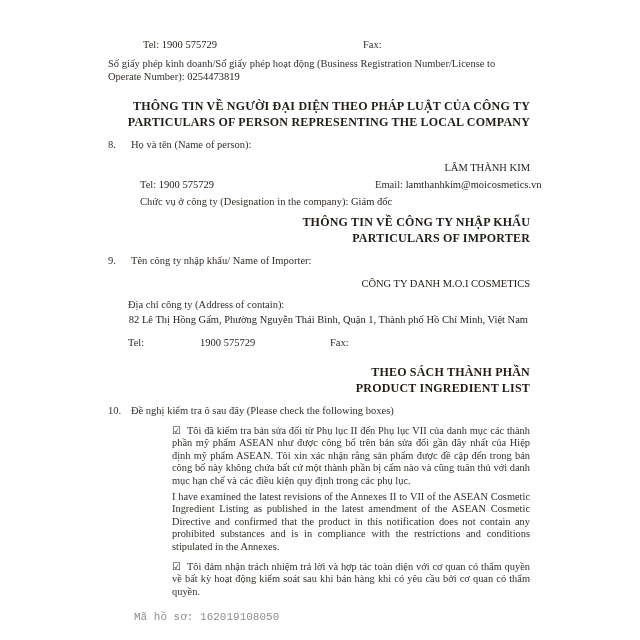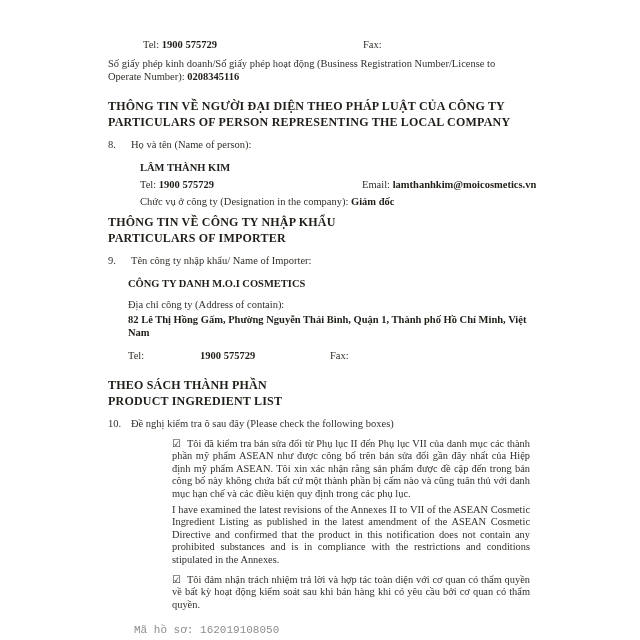--- a/index.html
+++ b/index.html
@@ -3,28 +3,28 @@
 <meta charset="utf-8">
 <style>
   * { margin:0; padding:0; box-sizing:border-box; }
   html,body { background:#ffffff; }
   .page {
     width:640px; height:640px; margin:0 auto; background:#ffffff;
     font-family:"Liberation Serif", serif;
     color:#332f2a; font-size:10.5px; line-height:13px;
     padding:38px 110px 0 108px; overflow:hidden; position:relative;
   }
-  b, .bv { font-weight:bold; color:#211d18; }
+  b, .bv { font-weight:normal; color:#211d18;text-align:right; }
   .row { position:relative; white-space:nowrap; }
   .mt2{margin-top:2px}.mt3{margin-top:10px}.mt4{margin-top:4px}.mt6{margin-top:6px}
   .mt8{margin-top:8px}.mt10{margin-top:10px}.mt14{margin-top:7px}.mt16{margin-top:16px}
   .ind20{padding-left:20px}.ind32{padding-left:32px}.ind35{padding-left:35px}
   .abs { position:absolute; top:0; }
   .heading {
-    text-align:left; font-weight:bold; color:#211d18;
+    text-align:right; font-weight:bold; color:#211d18;
     font-size:12px; line-height:15.5px; letter-spacing:.2px;
   }
   .item-row { display:flex; }
   .item-no { flex:0 0 23px; }
   .wrap { white-space:normal; }
   .cb-para {
     margin-left:64px; text-align:justify; line-height:12.4px; font-size:10.4px;
   }
   .cbx {
     font-family:"DejaVu Sans", sans-serif; font-size:10px;
@@ -38,35 +38,35 @@
 </head>
 <body>
 
 <div class="page">
 
   <div class="row">
     <span class="ind35"><span>Tel:</span> <b>1900 575729</b></span>
     <span class="abs" style="left:255px">Fax:</span>
   </div>
 
-  <p class="mt6 wrap"><span>Số giấy phép kinh doanh/Số giấy phép hoạt động (Business Registration Number/License to Operate Number):</span> <b>0208345116</b></p>
+  <p class="mt6 wrap"><span>Số giấy phép kinh doanh/Số giấy phép hoạt động (Business Registration Number/License to Operate Number):</span> <b>0254473819</b></p>
 
   <div class="heading mt16">
     <div>THÔNG TIN VỀ NGƯỜI ĐẠI DIỆN THEO PHÁP LUẬT CỦA CÔNG TY</div>
     <div>PARTICULARS OF PERSON REPRESENTING THE LOCAL COMPANY</div>
   </div>
 
   <div class="item-row mt8">
     <span class="item-no">8.</span>
     <span>Họ và tên (Name of person):</span>
   </div>
   <div class="mt3 ind32 bv">LÂM THÀNH KIM</div>
   <div class="row mt4 ind32">
     <span><span>Tel:</span> <b>1900 575729</b></span>
-    <span class="abs" style="left:254px"><span>Email:</span> <b>lamthanhkim@moicosmetics.vn</b></span>
+    <span class="abs" style="left:267px"><span>Email:</span> <b>lamthanhkim@moicosmetics.vn</b></span>
   </div>
   <div class="mt4 ind32"><span>Chức vụ ở công ty (Designation in the company):</span> <b>Giám đốc</b></div>
 
   <div class="heading mt14">
     <div>THÔNG TIN VỀ CÔNG TY NHẬP KHẨU</div>
     <div>PARTICULARS OF IMPORTER</div>
   </div>
 
   <div class="item-row mt8">
     <span class="item-no">9.</span>

